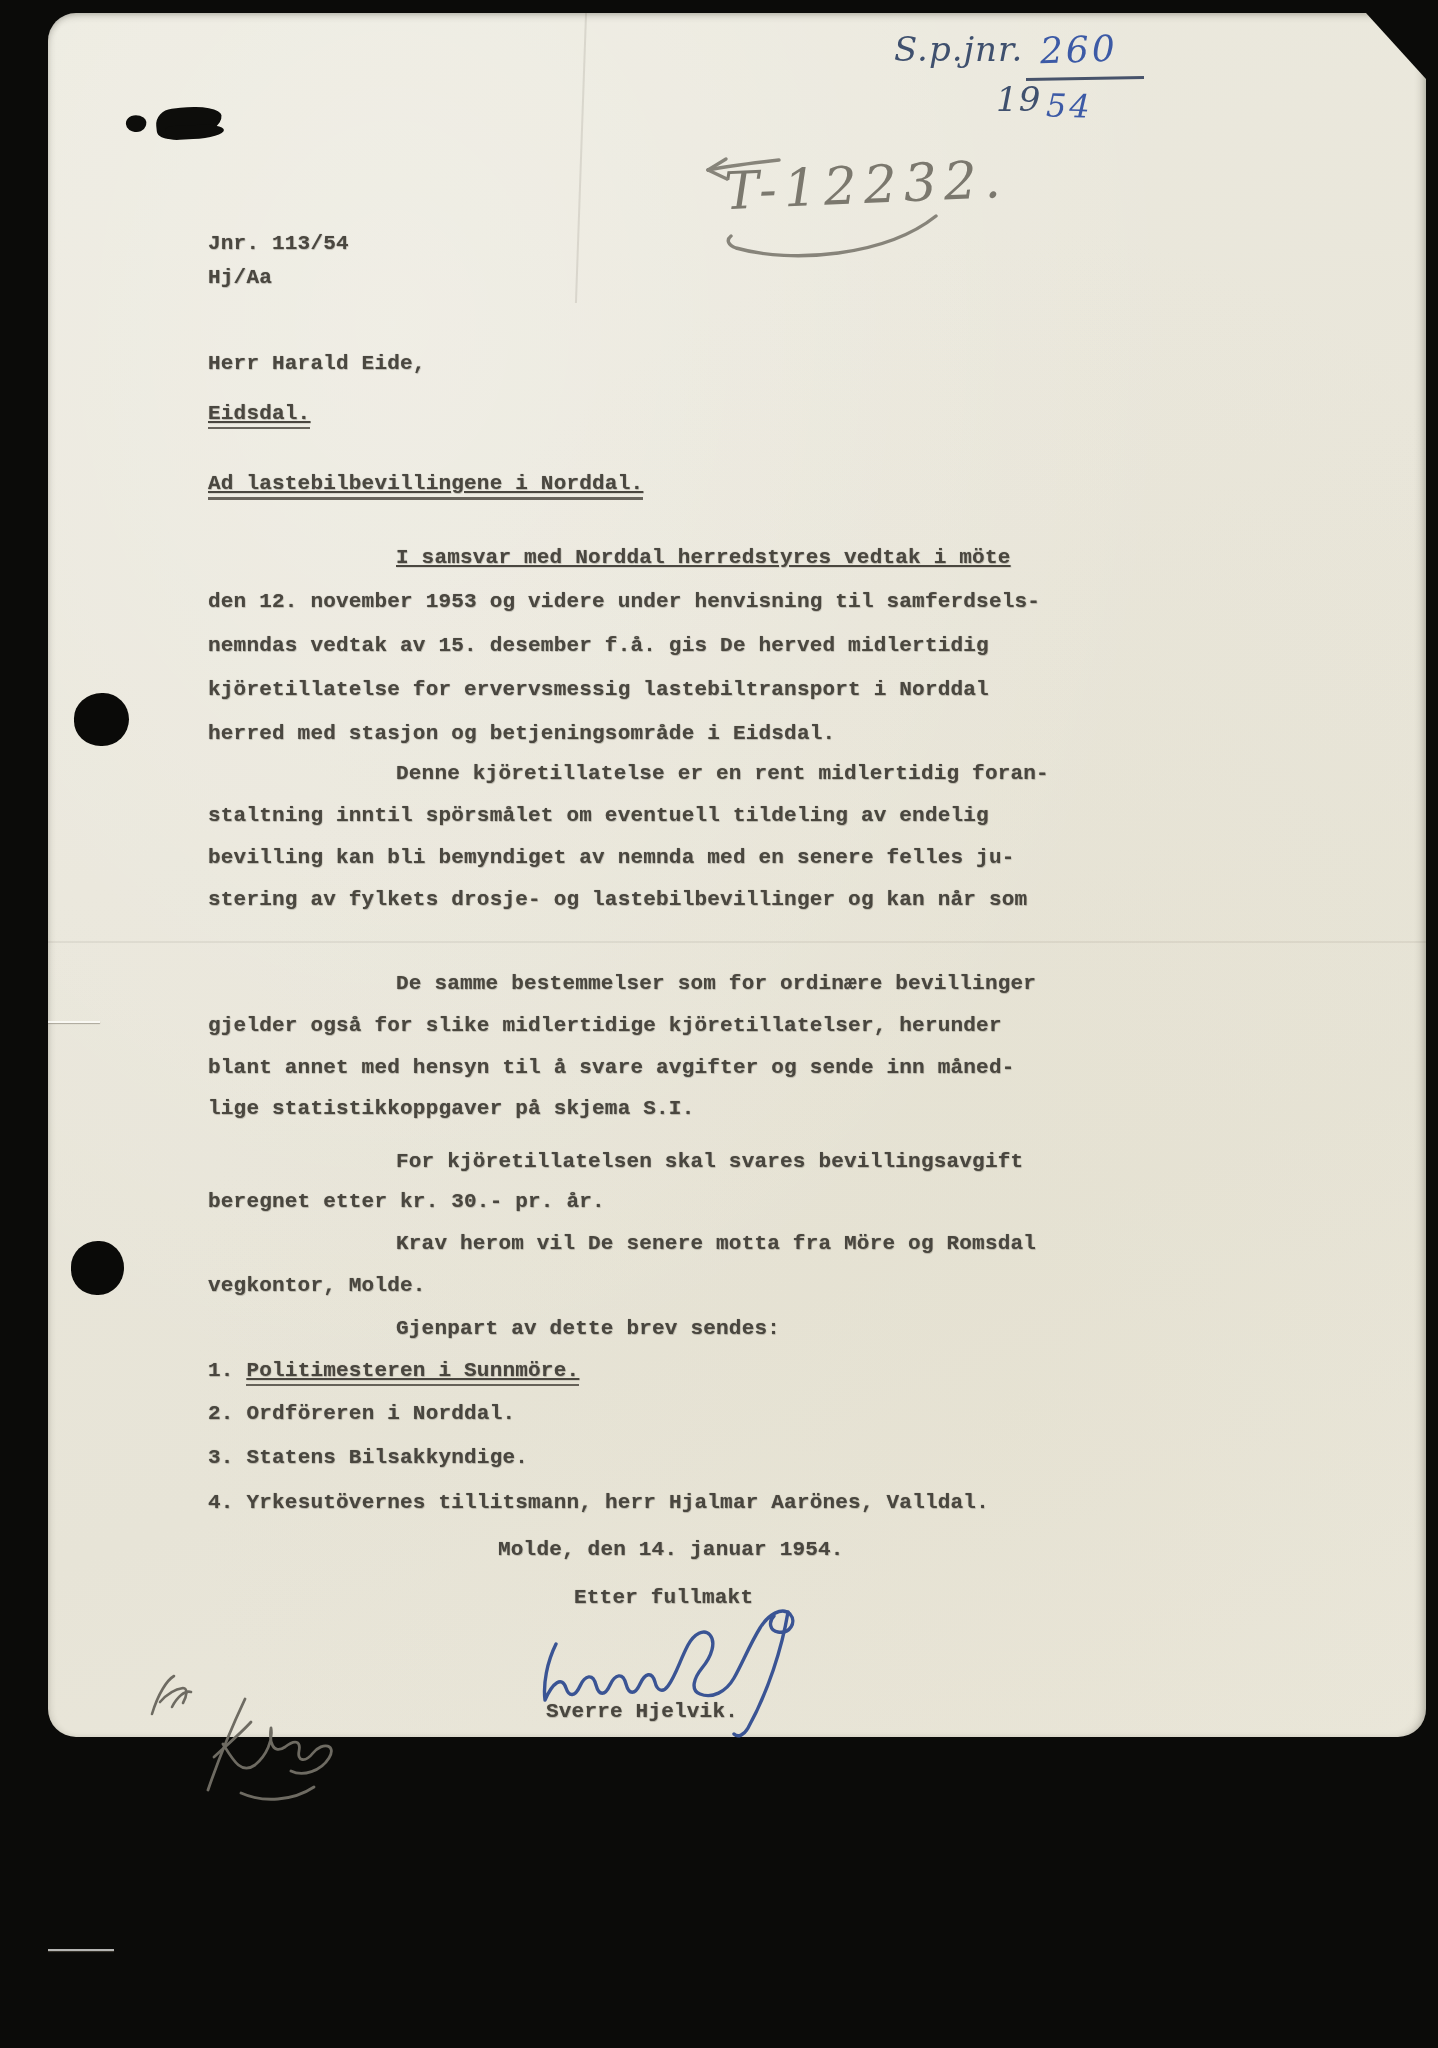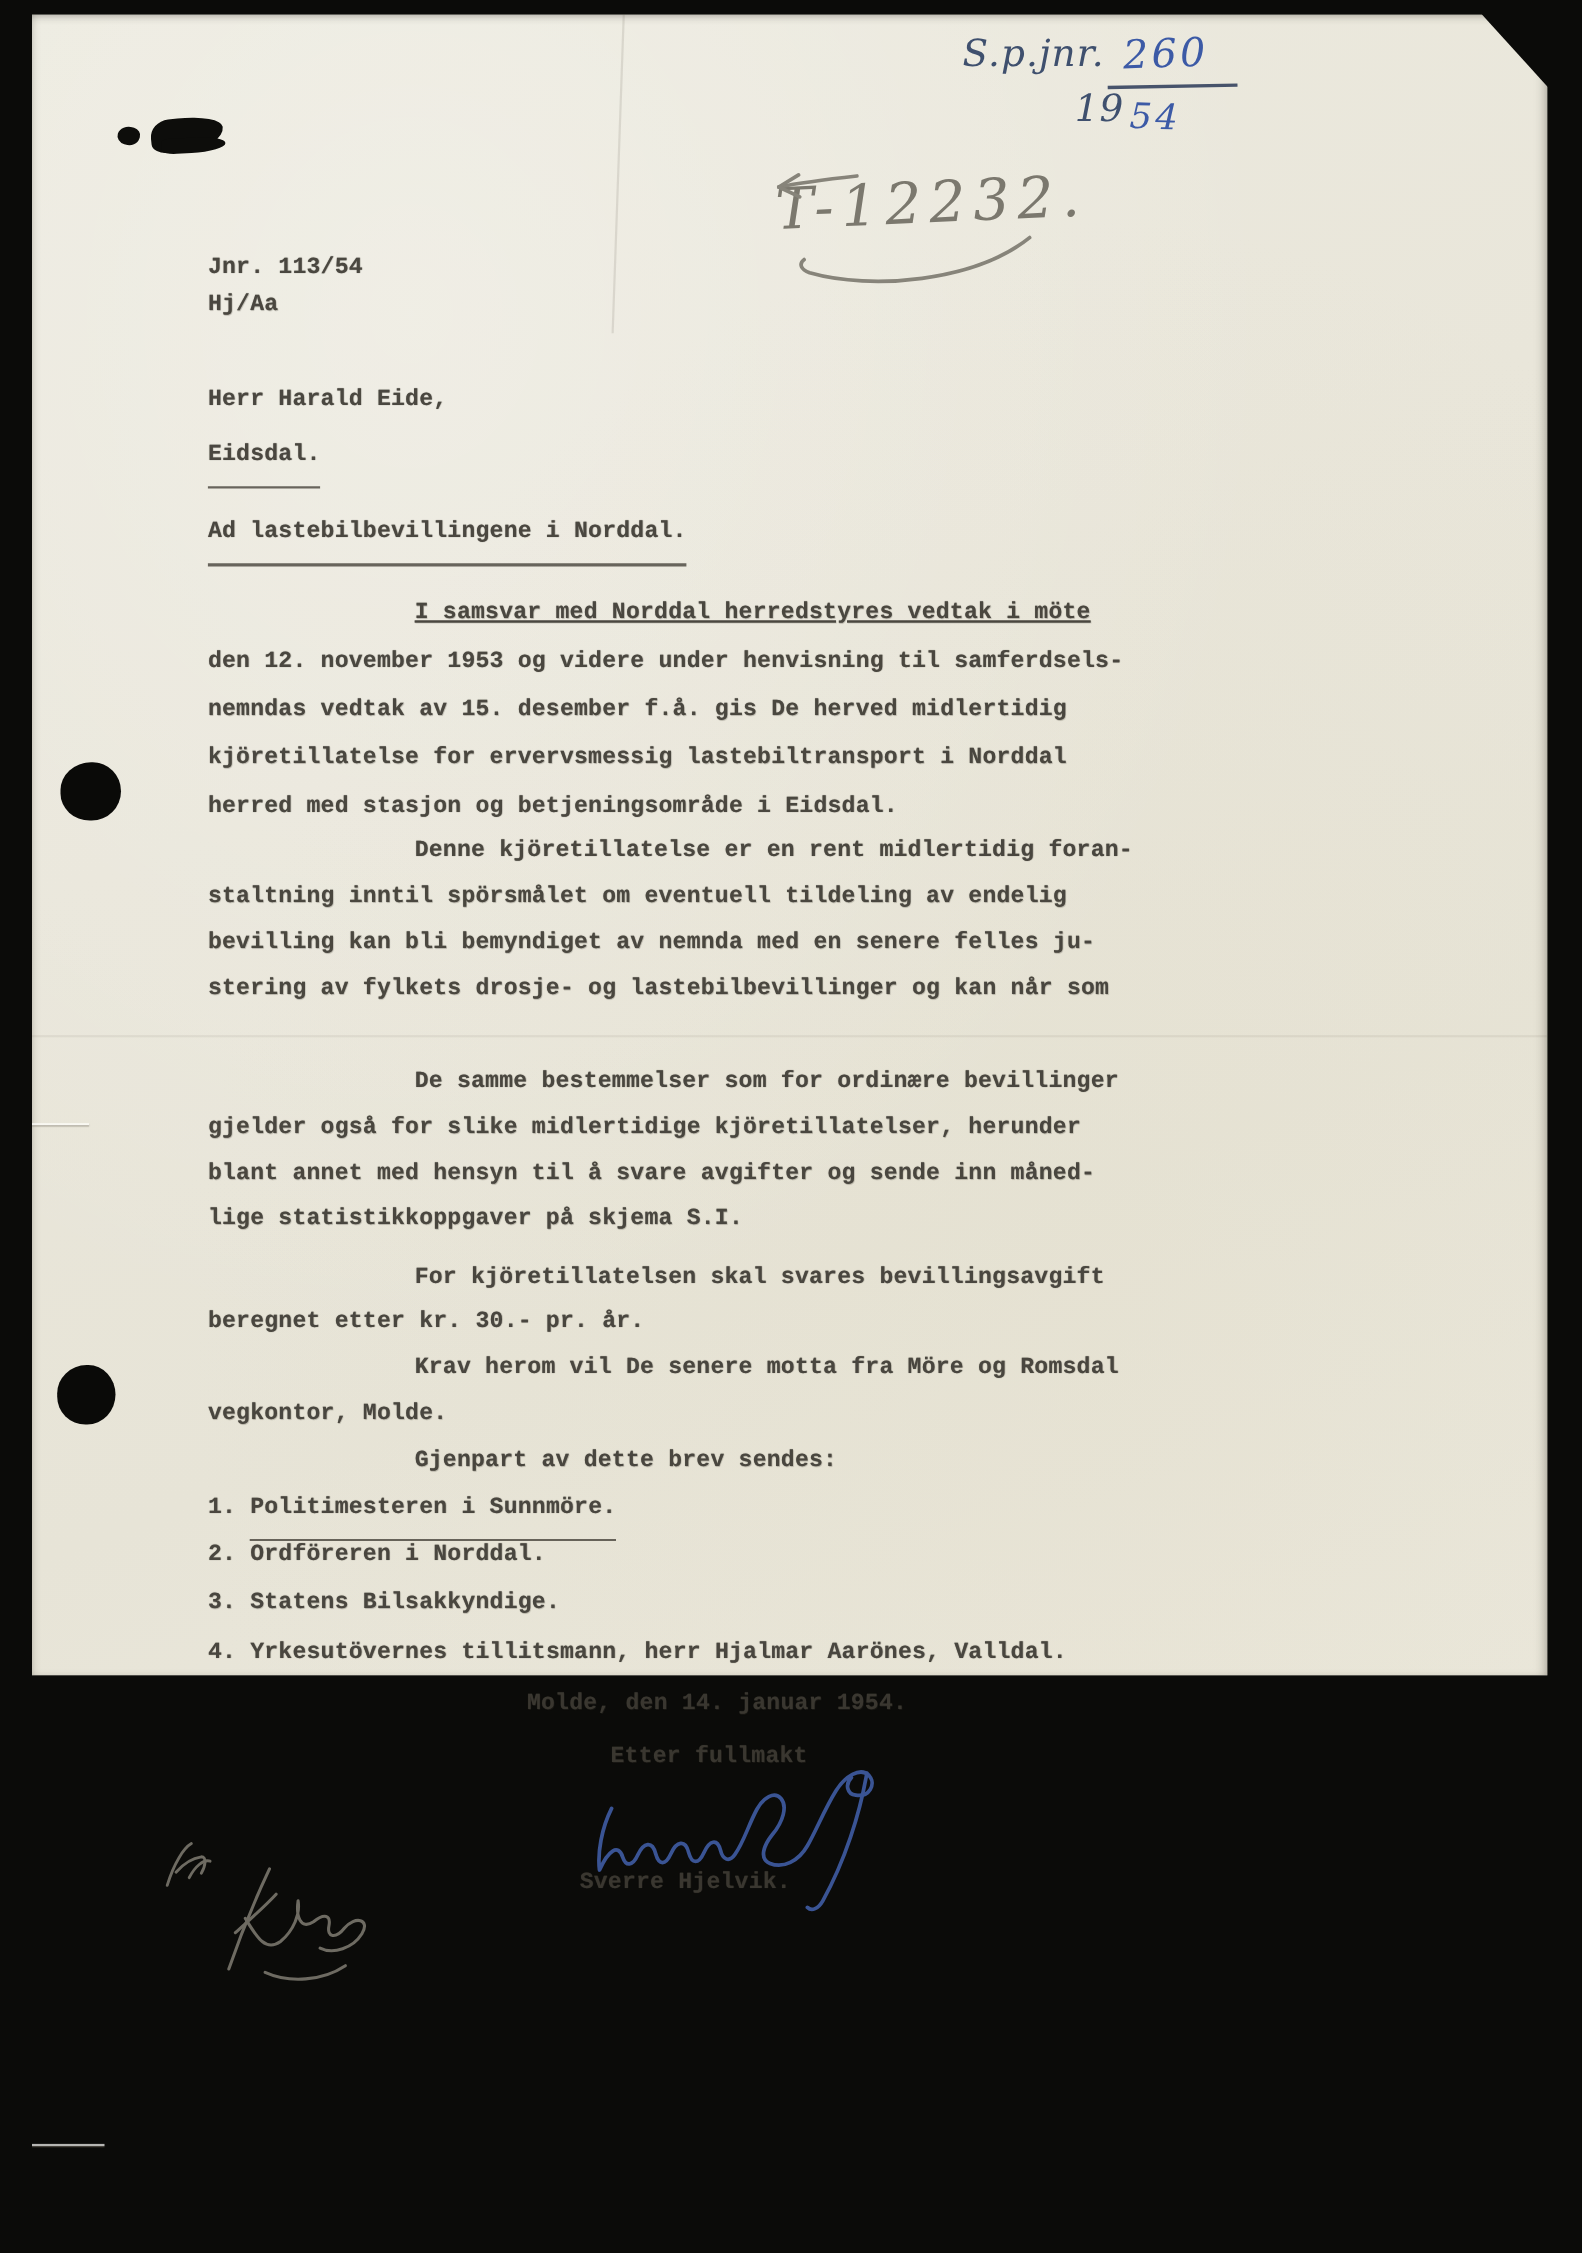--- a/index.html
+++ b/index.html
@@ -4,39 +4,40 @@
 <style>
   html,body{margin:0;padding:0;}
   body{
     width:1438px;height:2048px;
     background:#0b0b09;
     position:relative;
     overflow:hidden;
     font-family:"Liberation Mono", monospace;
   }
   #paper{
-    position:absolute;left:29px;top:13px;width:1378px;height:1510px;
+    position:absolute;left:48px;top:13px;width:1378px;height:1724px;
     background:
       radial-gradient(ellipse at 25% 18%, rgba(255,255,255,.25), rgba(255,255,255,0) 55%),
       radial-gradient(ellipse at 70% 80%, rgba(225,220,200,.35), rgba(225,220,200,0) 60%),
       linear-gradient(160deg,#eceadf 0%, #e9e6da 40%, #e7e4d7 70%, #ebe8dc 100%);
     clip-path:polygon(0 0,1318px 0,1378px 66px,1378px 2035px,0 2035px);
     box-shadow:inset -7px 0 10px -5px rgba(40,36,28,.35), inset 0 7px 9px -6px rgba(40,36,28,.3), inset 5px 0 9px -6px rgba(40,36,28,.3);
+    border-radius:28px;
   }
   .t{
     position:absolute;
     font-family:"Liberation Mono", monospace;
     font-size:21px;font-weight:700;
     color:#3e3b34;
     letter-spacing:.2px;
     white-space:pre;
     text-shadow:0 0 1px rgba(62,58,50,.55), .6px .6px .7px rgba(62,58,50,.25);
     opacity:.93;
   }
-  .u{border-bottom:2.5px solid rgba(58,54,46,.8);padding-bottom:17px;}
+  .u{border-bottom:2.5px solid rgba(58,54,46,.8);padding-bottom:2px;text-decoration:underline;}
   .heading .u{border-bottom-width:3px;}
   .stamp-label{
     position:absolute;font-family:"DejaVu Serif", serif;font-style:italic;
     color:#3f506e;font-size:34px;letter-spacing:1px;
   }
   .hand-blue{
     position:absolute;font-family:"DejaVu Serif", serif;font-style:italic;
     color:#3c5aa6;font-size:36px;letter-spacing:3px;
   }
   .hand-pencil{

